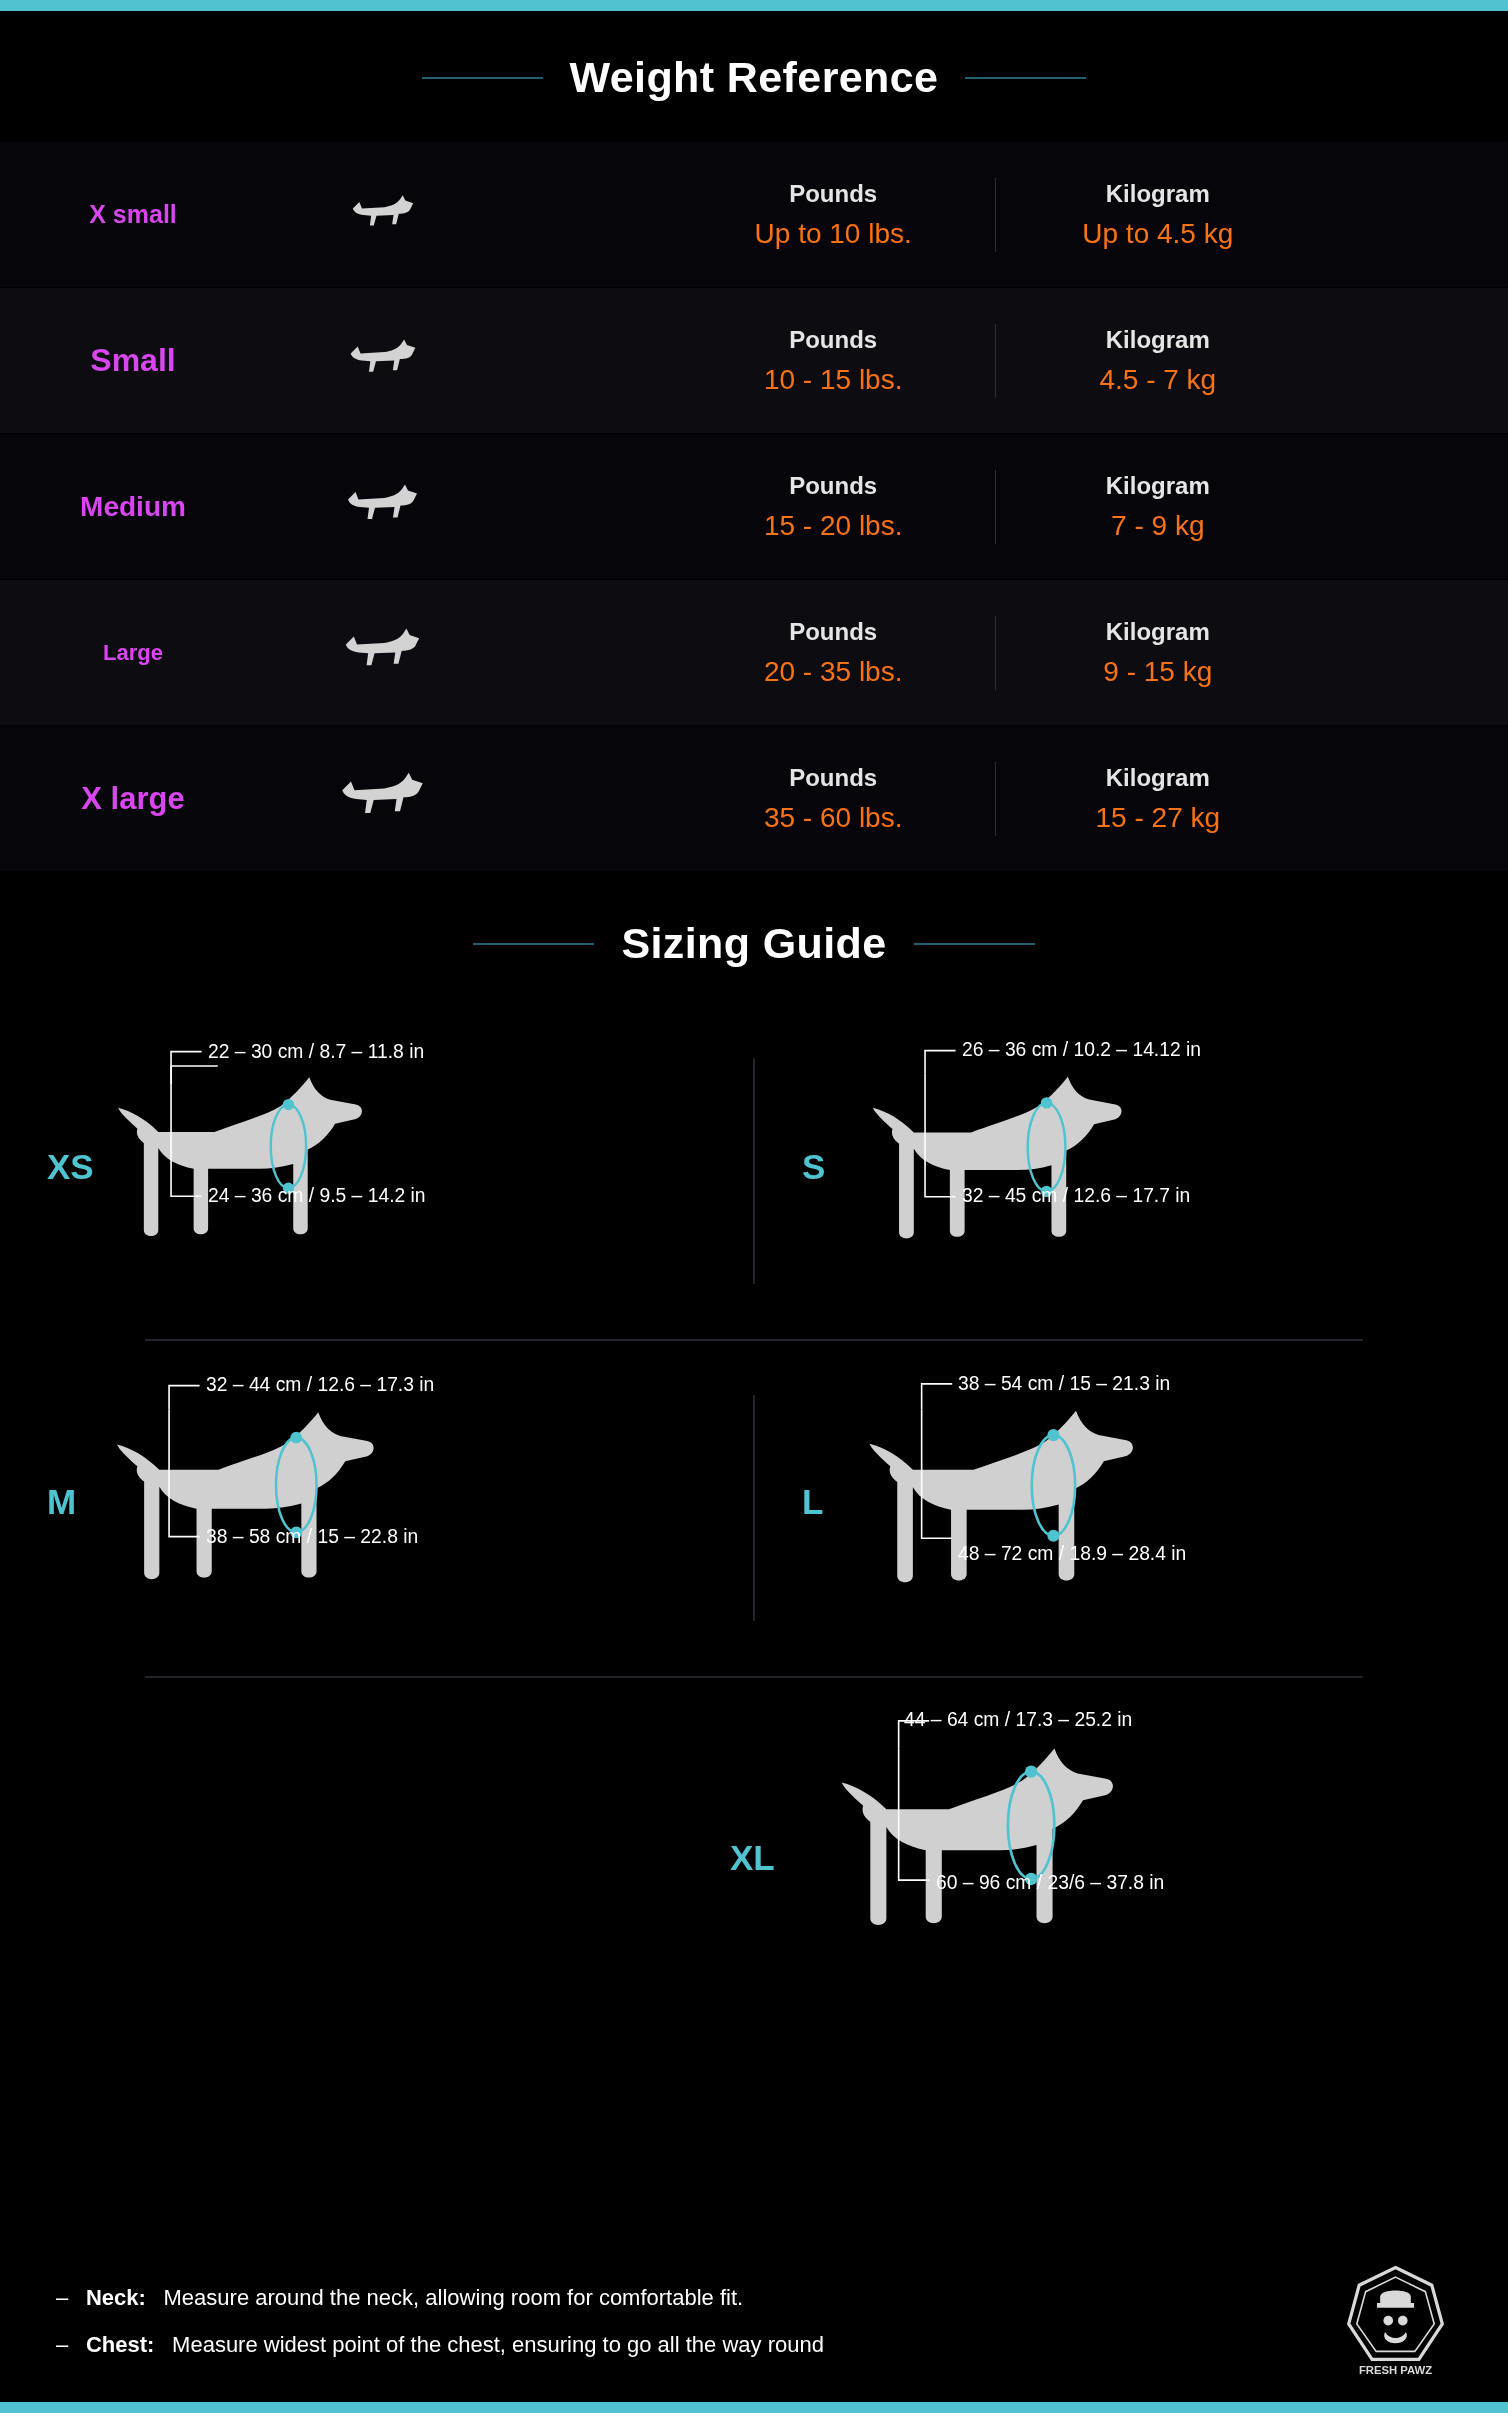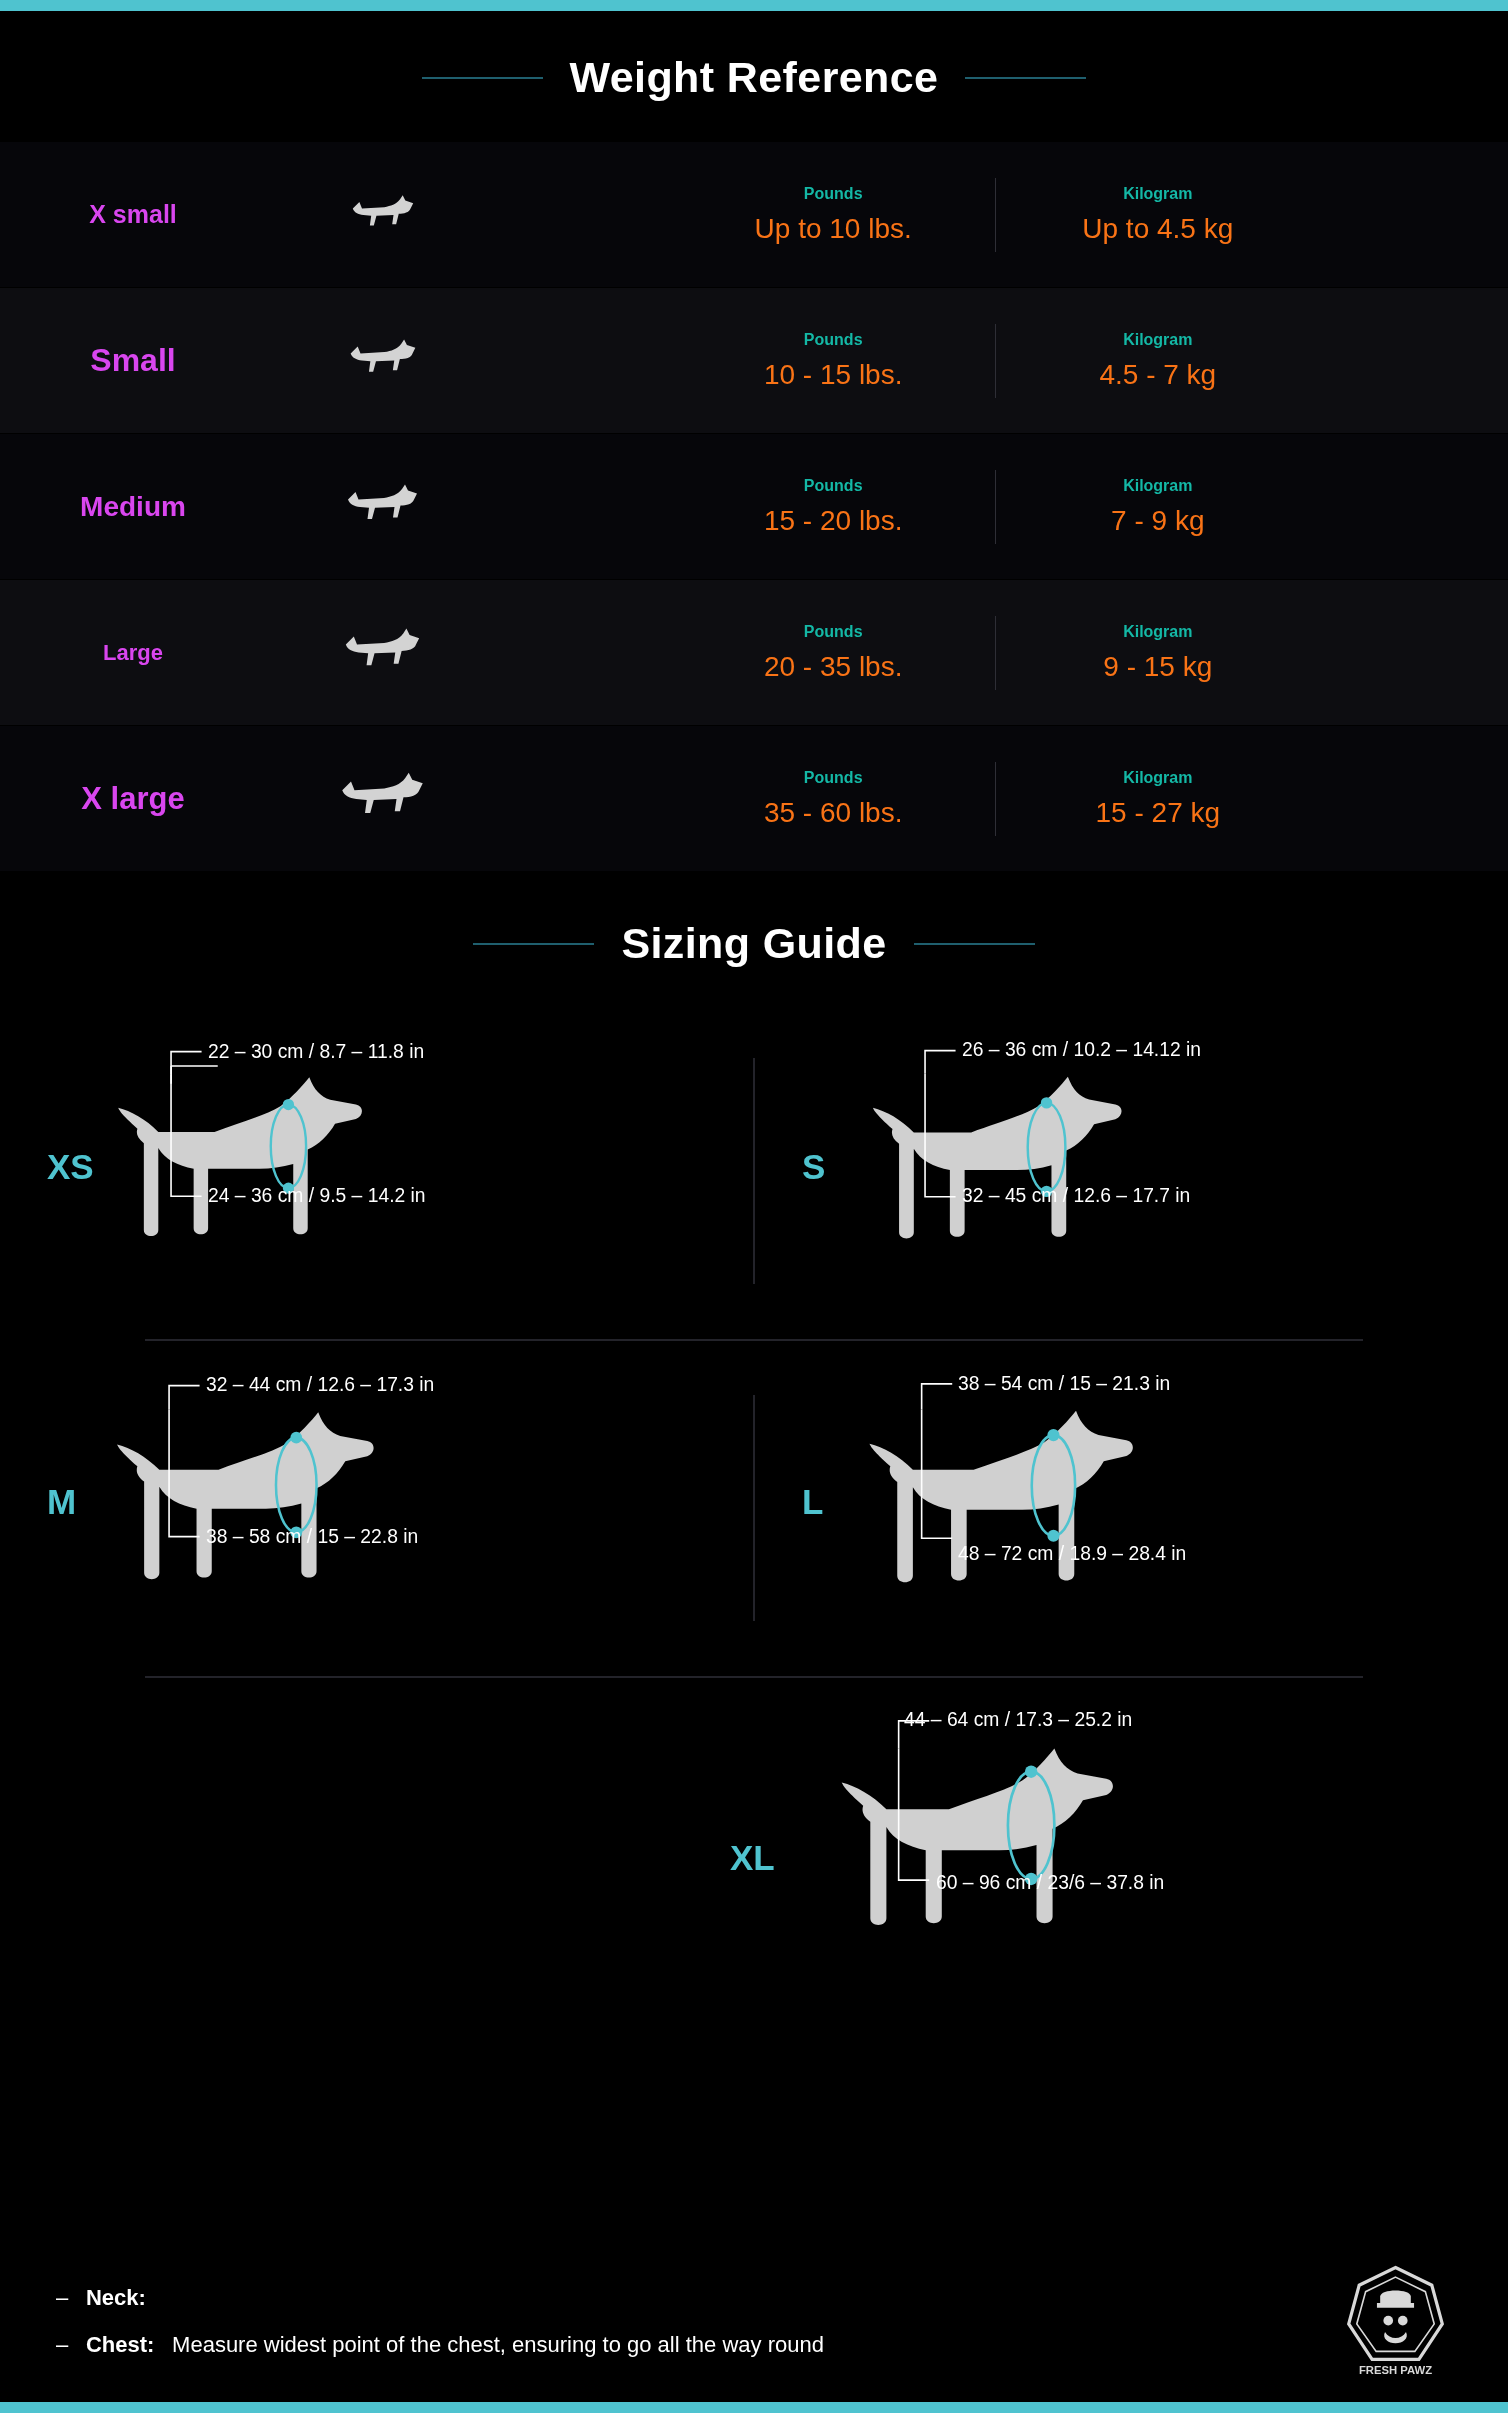--- a/index.html
+++ b/index.html
@@ -97,23 +97,23 @@
     flex: 1;
     display: flex;
     align-items: center;
     justify-content: center;
   }
   .measure-cell {
     width: 265px;
     text-align: center;
   }
   .measure-cell .unit {
-    font-size: 16px;
+    font-size: 24px;
     font-weight: bold;
-    color: #14b8a6;
+    color: #e5e5e5;
     margin-bottom: 9.7px;
   }
   .measure-cell .val {
     font-size: 28px;
     font-weight: normal;
     color: #f97316;
   }
   .measure-div {
     width: 1.6px;
     height: 74px;
@@ -437,20 +437,21 @@
       </div>
 
     </div>
   </section>
 
   <div class="footer">
     <div class="notes">
       <div class="note">
         <span class="dash">–</span>
         <b>Neck:</b>
+        <span>Measure around the neck, allowing room for comfortable fit.</span>
       </div>
       <div class="note">
         <span class="dash">–</span>
         <b>Chest:</b>
         <span>Measure widest point of the chest, ensuring to go all the way round</span>
       </div>
     </div>
 
     <div class="brand">
       <svg width="121" height="121" viewBox="0 0 150 150" aria-hidden="true">

